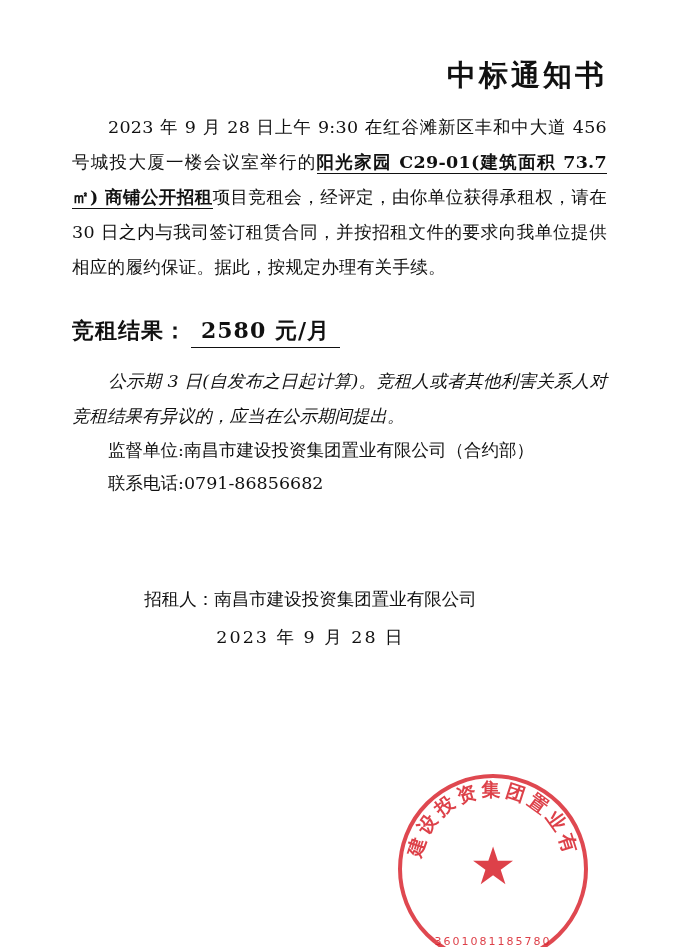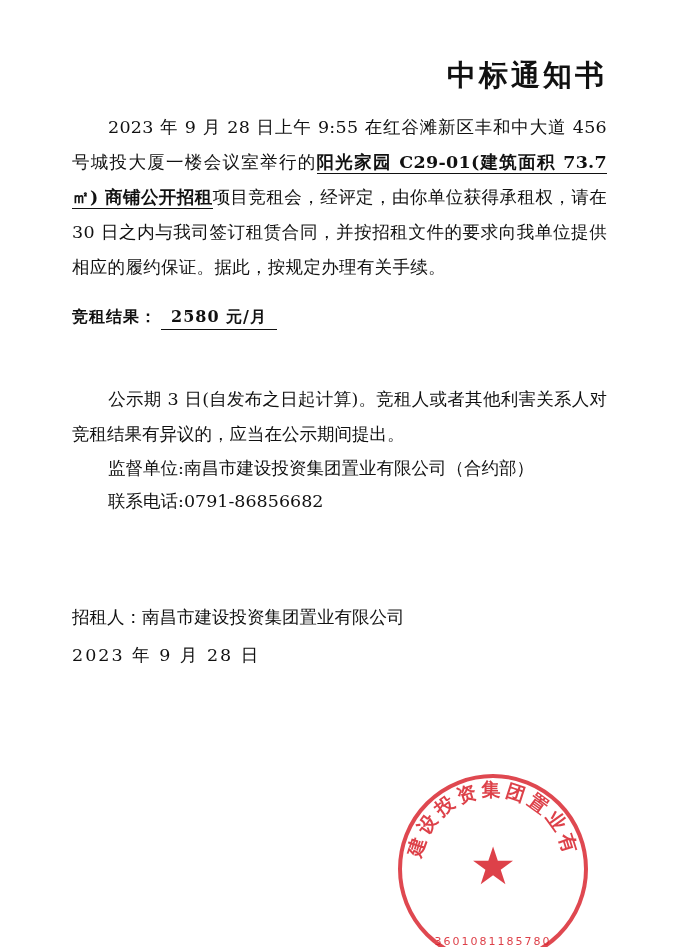--- a/index.html
+++ b/index.html
@@ -49,53 +49,54 @@
   .indent {
     display: inline-block;
     width: 36px;
   }
   .hl {
     font-weight: bold;
     border-bottom: 1.6px solid #111;
     padding-bottom: 1px;
   }
   .result-row {
-    margin-top: 22px;
-    font-size: 16px;
+    margin-top: 31px;
+    font-size: 22px;
     font-weight: bold;
     letter-spacing: 1px;
     font-family: "DejaVu Serif", serif;
   }
   .result-value {
     display: inline-block;
     border-bottom: 1.6px solid #111;
     padding: 0 10px 1px 10px;
     margin-left: 4px;
   }
   .notice-para {
-    margin-top: 52px;
+    margin-top: 16px;
     font-size: 17.5px;
     line-height: 35px;
     text-align: justify;
     text-justify: inter-ideograph;
     font-family: "DejaVu Serif", serif;
+    font-style: italic;
   }
   .contact-block {
     font-size: 17.5px;
     line-height: 33px;
     font-family: "DejaVu Serif", serif;
   }
   .contact-line {
     padding-left: 36px;
   }
   .signature {
     margin-top: 80px;
     font-size: 17.5px;
     line-height: 38px;
-    text-align: left;
+    text-align: center;
     padding-right: 58px;
     font-family: "DejaVu Serif", serif;
   }
   .sign-date {
     letter-spacing: 2px;
   }
   
   .seal {
     position: absolute;
     left: 398px;
@@ -153,21 +154,21 @@
   }
 </style>
 </head>
 <body>
 
 <div class="page">
 
   <div class="doc-title">中标通知书</div>
 
 
-  <div class="body-para"><span class="indent"></span><span>2023 年 9 月 28 日上午 9:55 在红谷滩新区丰和中大道 456 号城投大厦一楼会议室举行的</span><span class="hl">阳光家园 C29-01(建筑面积 73.7 ㎡) 商铺公开招租</span><span>项目竞租会，经评定，由你单位获得承租权，请在 30 日之内与我司签订租赁合同，并按招租文件的要求向我单位提供相应的履约保证。据此，按规定办理有关手续。</span></div>
+  <div class="body-para"><span class="indent"></span><span>2023 年 9 月 28 日上午 9:30 在红谷滩新区丰和中大道 456 号城投大厦一楼会议室举行的</span><span class="hl">阳光家园 C29-01(建筑面积 73.7 ㎡) 商铺公开招租</span><span>项目竞租会，经评定，由你单位获得承租权，请在 30 日之内与我司签订租赁合同，并按招租文件的要求向我单位提供相应的履约保证。据此，按规定办理有关手续。</span></div>
 
   <div class="result-row"><span>竞租结果：</span><span class="result-value">2580 元/月</span></div>
 
   <div class="notice-para"><span class="indent"></span><span>公示期 3 日(自发布之日起计算)。竞租人或者其他利害关系人对竞租结果有异议的，应当在公示期间提出。</span></div>
 
   <div class="contact-block">
     <div class="contact-line">监督单位:南昌市建设投资集团置业有限公司（合约部）</div>
     <div class="contact-line">联系电话:0791-86856682</div>
   </div>
 

